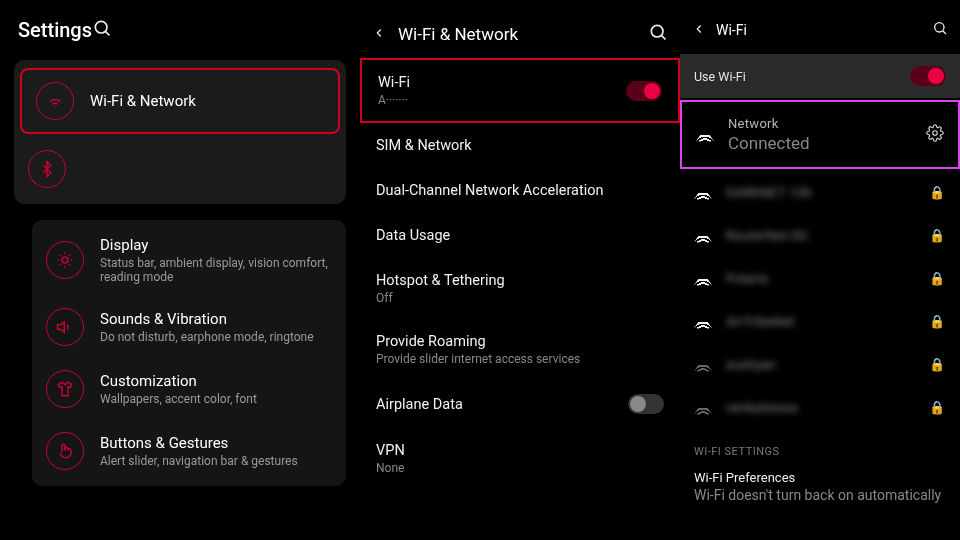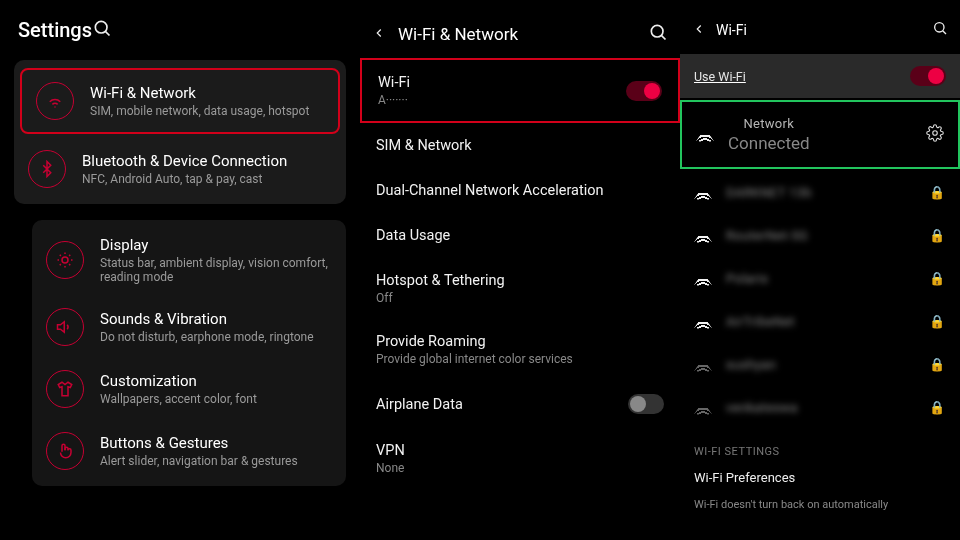--- a/index.html
+++ b/index.html
@@ -30,41 +30,41 @@
   .row-title { font-size:14.5px; color:#f2f2f2; }
   .row-sub { font-size:12px; color:#888; margin-top:2px; }
   .row.hl2 { border:2px solid #d2001a; }
   .toggle { width:36px; height:20px; border-radius:10px; position:relative; background:#333; flex-shrink:0; }
   .toggle .knob { position:absolute; width:16px; height:16px; border-radius:50%; background:#888; top:2px; left:2px; }
   .toggle.on { background:#5a0018; }
   .toggle.on .knob { left:18px; background:#ed0043; }
   
   .p3-header { display:flex; align-items:center; padding:20px 12px 14px 12px; gap:10px; }
   .p3-title { font-size:14px; color:#fff; }
-  .p3-usewifi { background:#2a2a2a; display:flex; align-items:center; padding:12px 14px;text-decoration:underline; }
+  .p3-usewifi { background:#2a2a2a; display:flex; align-items:center; padding:12px 14px; }
   .p3-usewifi .lbl { font-size:12.5px; color:#e6e6e6; }
   .net { display:flex; align-items:center; padding:14px 14px; gap:14px; }
-  .net.conn { border:2px solid #22c55e; margin:2px 0;text-align:center; }
+  .net.conn { border:2px solid #d946ef; margin:2px 0; }
   .wifi-icon { width:18px; height:14px; position:relative; }
   .wifi-icon::before { content:""; position:absolute; inset:0; background:
      radial-gradient(circle at 50% 120%, #fff 0 3px, transparent 3px),
      radial-gradient(circle at 50% 130%, transparent 6px, #fff 6px 8px, transparent 8px),
      radial-gradient(circle at 50% 140%, transparent 11px, #fff 11px 13px, transparent 13px);
      clip-path: polygon(0 100%, 50% 0, 100% 100%); opacity:0.95;}
   .wifi-weak::before { opacity:0.4; }
   .net-name { font-size:13px; color:#b5b5b5; letter-spacing:0.3px; }
   .net-name.blur { filter:blur(3px); color:#888; }
   .net-sub { font-size:17px; color:#888; margin-top:2px; }
   .net-act { margin-left:auto; color:#ccc; }
   .lock { font-size:13px; color:#ccc; }
   .gear svg { width:18px; height:18px; stroke:#ddd; stroke-width:1.5; fill:none; }
   .sect { font-size:11px; color:#777; padding:16px 14px 6px 14px; letter-spacing:0.5px; }
   .pref { padding:6px 14px 14px 14px; }
   .pref-t { font-size:13px; color:#eee; }
-  .pref-s { font-size:11px; color:#888; margin-top:13px; }
+  .pref-s { font-size:14px; color:#888; margin-top:2px; }
   .qr { margin-left:auto; }
   .qr svg { width:16px; height:16px; stroke:#ddd; stroke-width:1.5; fill:none; }
   .search-svg { width:20px; height:20px; stroke:#eee; stroke-width:2; fill:none; }
   .back-svg { width:14px; height:14px; stroke:#eee; stroke-width:2; fill:none; }
 </style>
 </head>
 <body>
 
 <div class="app">
 
@@ -82,32 +82,27 @@
         <div class="item hl">
           <div class="icon-ring">
             <svg viewBox="0 0 24 24">
               <path d="M5 13a10 10 0 0 1 14 0"></path>
               <path d="M8.5 16.5a5 5 0 0 1 7 0"></path>
               <circle cx="12" cy="20" r="1" fill="#c60032" stroke="none"></circle>
             </svg>
           </div>
           <div class="item-txt">
             <div class="item-title">Wi-Fi &amp; Network</div>
-            <div class="item-sub">SIM, mobile network, data usage, hotspot</div>
           </div>
         </div>
         <div class="item">
           <div class="icon-ring">
             <svg viewBox="0 0 24 24">
               <path d="M7 7l10 10-5 5V2l5 5L7 17"></path>
             </svg>
-          </div>
-          <div class="item-txt">
-            <div class="item-title">Bluetooth &amp; Device Connection</div>
-            <div class="item-sub">NFC, Android Auto, tap &amp; pay, cast</div>
           </div>
         </div>
       </div>
     <div class="card card2" id="card2">
         <div class="item">
           <div class="icon-ring">
             <svg viewBox="0 0 24 24">
               <circle cx="12" cy="12" r="4"></circle>
               <path d="M12 2v2M12 20v2M4 12H2M22 12h-2M5 5l1.5 1.5M17.5 17.5L19 19M19 5l-1.5 1.5M6.5 17.5L5 19"></path>
             </svg>
@@ -198,21 +193,21 @@
         </div>
         <div class="row">
           <div class="row-txt">
             <div class="row-title">Hotspot &amp; Tethering</div>
             <div class="row-sub">Off</div>
           </div>
         </div>
         <div class="row">
           <div class="row-txt">
             <div class="row-title">Provide Roaming</div>
-            <div class="row-sub">Provide global internet color services</div>
+            <div class="row-sub">Provide slider internet access services</div>
           </div>
         </div>
         <div class="row">
           <div class="row-txt">
             <div class="row-title">Airplane Data</div>
           </div>
           <div class="toggle">
             <div class="knob"></div>
           </div>
         </div>

